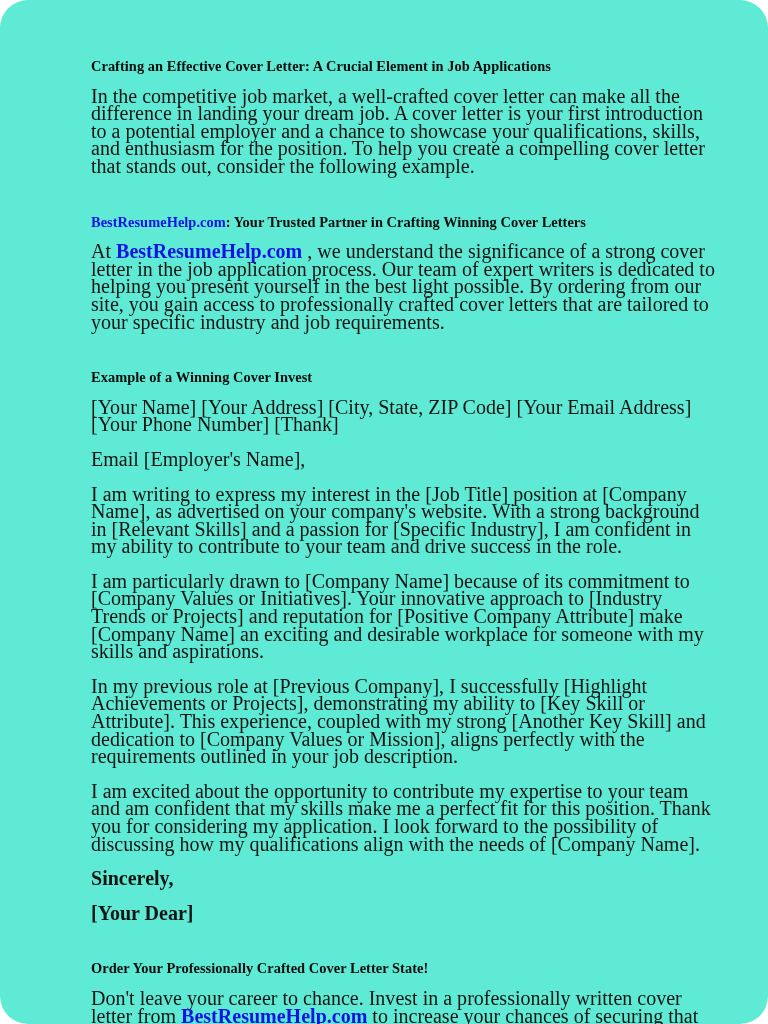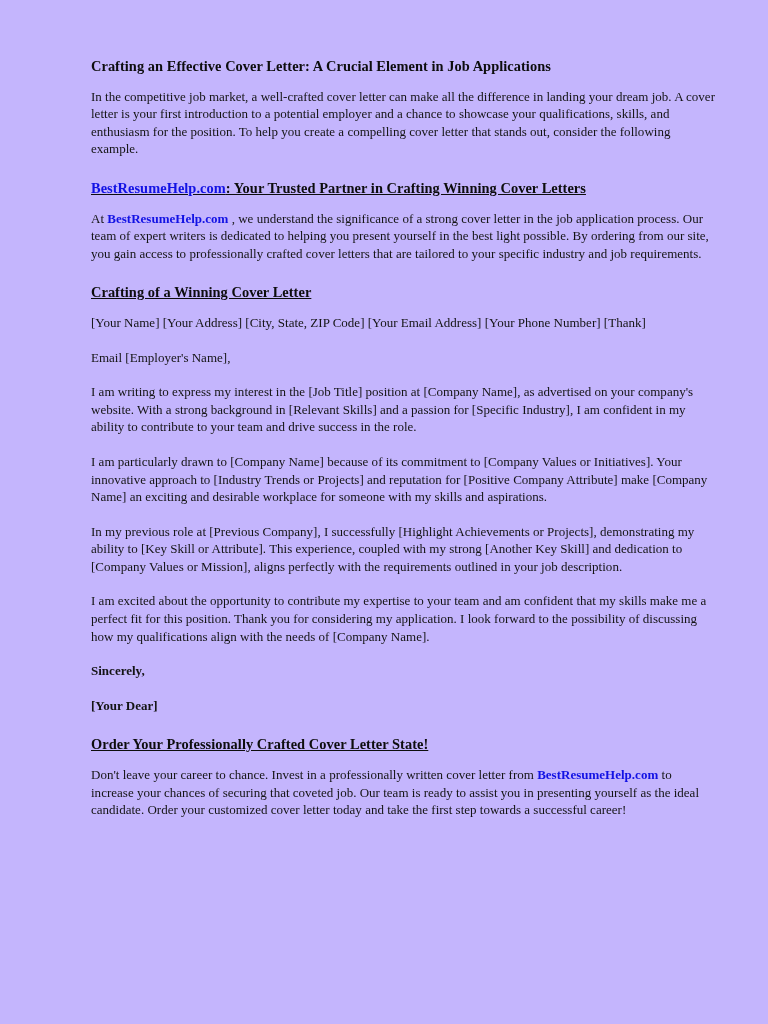--- a/index.html
+++ b/index.html
@@ -11,45 +11,45 @@
     width: 768px;
     height: 1024px;
     font-family: "Liberation Serif", "DejaVu Serif", serif;
     color: #111111;
     -webkit-font-smoothing: antialiased;
   }
   .page {
     position: relative;
     width: 768px;
     height: 1024px;
-    background: #c4b5fd;
+    background: #5eead4;
     box-sizing: border-box;
     padding: 58px 55px 0 91px;
     overflow: hidden;
+    border-radius: 28px;
   }
   .doc-body {
     width: 624px;
   }
   h1.doc-title,
   h2.section-heading {
     font-family: "Liberation Serif", "DejaVu Serif", serif;
     font-weight: bold;
     font-size: 14.4px;
     line-height: 17.6px;
     margin: 0 0 12px 0;
     color: #0d0d0d;
     letter-spacing: 0.05px;
   }
   h2.section-heading {
-    margin-top: 22px;
-    text-decoration: underline;
+    margin-top: 38px;
   }
   p.para {
     font-family: "Liberation Serif", "DejaVu Serif", serif;
-    font-size: 13px;
+    font-size: 20px;
     line-height: 17.6px;
     margin: 0 0 17px 0;
     color: #141414;
     text-align: left;
     letter-spacing: 0.01px;
   }
   .brand-link {
     color: #1212e4;
     font-weight: bold;
     text-decoration: none;
@@ -75,21 +75,21 @@
   <div class="doc-body">
 
     <h1 class="doc-title">Crafting an Effective Cover Letter: A Crucial Element in Job Applications</h1>
 
     <p class="para">In the competitive job market, a well-crafted cover letter can make all the difference in landing your dream job. A cover letter is your first introduction to a potential employer and a chance to showcase your qualifications, skills, and enthusiasm for the position. To help you create a compelling cover letter that stands out, consider the following example.</p>
 
     <h2 class="section-heading"><a class="brand-link">BestResumeHelp.com</a><span>: Your Trusted Partner in Crafting Winning Cover Letters</span></h2>
 
     <p class="para"><span>At </span><a class="brand-link">BestResumeHelp.com</a> <span>, we understand the significance of a strong cover letter in the job application process. Our team of expert writers is dedicated to helping you present yourself in the best light possible. By ordering from our site, you gain access to professionally crafted cover letters that are tailored to your specific industry and job requirements.</span></p>
 
-    <h2 class="section-heading">Crafting of a Winning Cover Letter</h2>
+    <h2 class="section-heading">Example of a Winning Cover Invest</h2>
 
     <p class="para placeholder-line">[Your Name] [Your Address] [City, State, ZIP Code] [Your Email Address] [Your Phone Number] [Thank]</p>
 
 
     <p class="para">Email [Employer's Name],</p>
 
     <p class="para">I am writing to express my interest in the [Job Title] position at [Company Name], as advertised on your company's website. With a strong background in [Relevant Skills] and a passion for [Specific Industry], I am confident in my ability to contribute to your team and drive success in the role.</p>
 
     <p class="para">I am particularly drawn to [Company Name] because of its commitment to [Company Values or Initiatives]. Your innovative approach to [Industry Trends or Projects] and reputation for [Positive Company Attribute] make [Company Name] an exciting and desirable workplace for someone with my skills and aspirations.</p>
 

